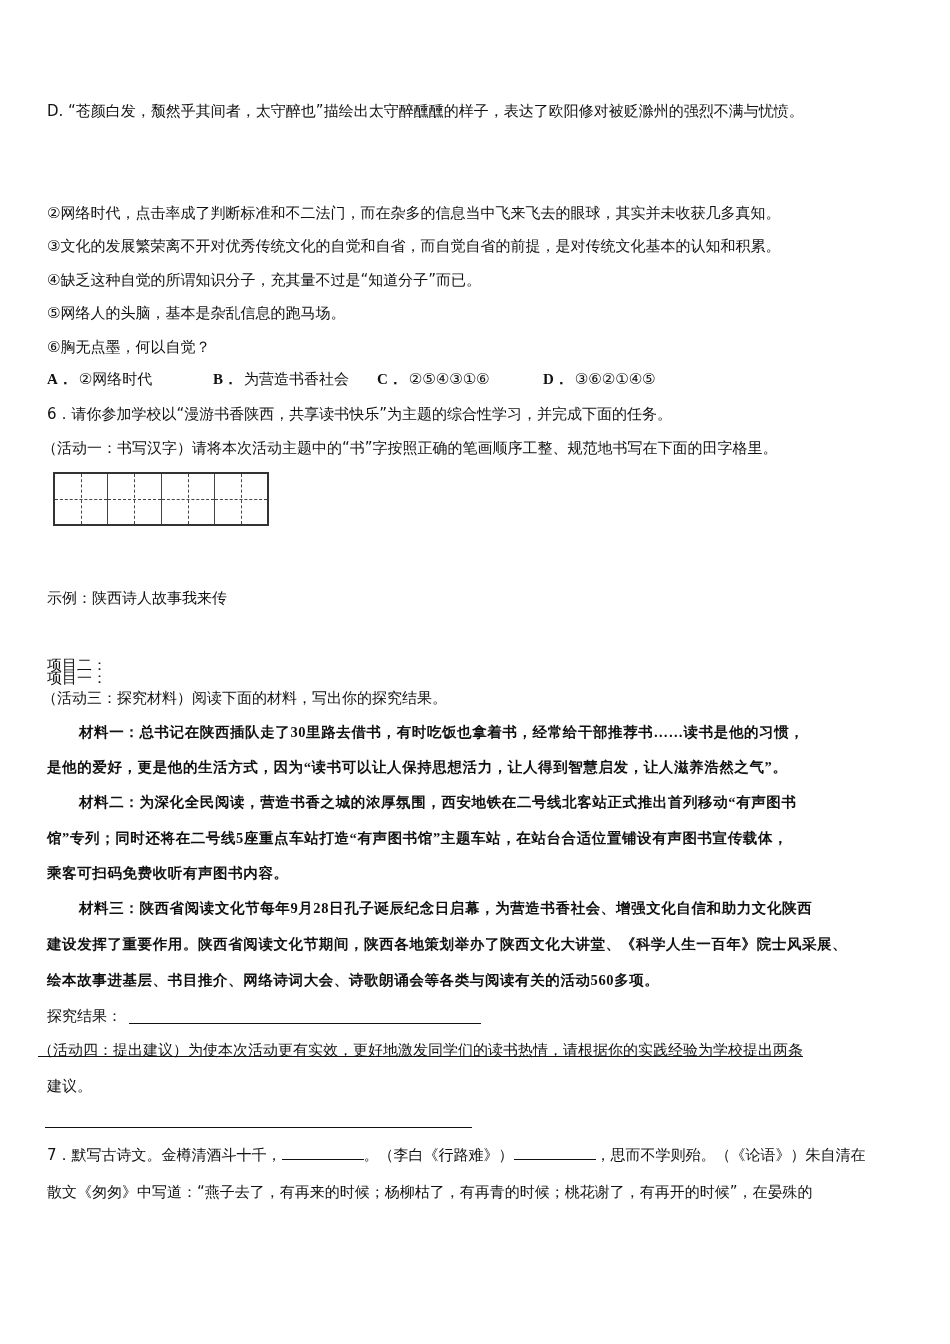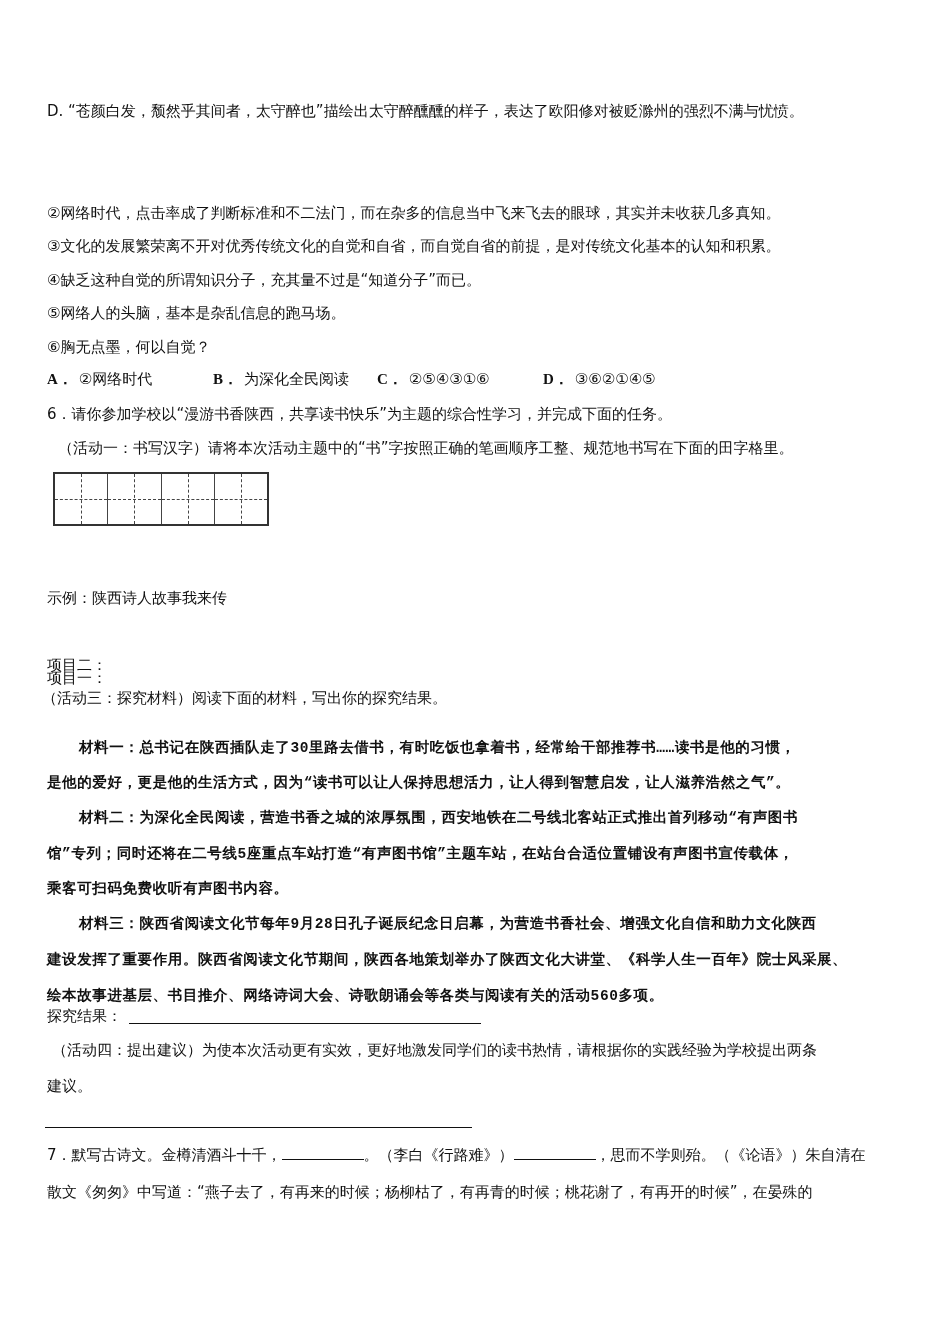--- a/index.html
+++ b/index.html
@@ -1,20 +1,20 @@
 <!DOCTYPE html>
 <html><head>
 <meta charset="utf-8">
 <style>
   html, body { margin: 0; padding: 0; background: #ffffff; }
   body { width: 950px; height: 1344px; position: relative; overflow: hidden;
          font-family: "DejaVu Sans", "Liberation Sans", sans-serif; color: #111; }
   .page { position: absolute; left: 0; top: 0; width: 950px; height: 1344px; }
   .line { position: absolute; left: 47px; font-size: 15px; line-height: 20px; white-space: nowrap; font-weight: 500; }
-  .mat { font-family: Liberation Mono, monospace; font-size: 14.5px; letter-spacing: 0.6px; font-weight: 600; margin-top: 16px; }
+  .mat { font-family: Liberation Serif, serif; font-size: 14.5px; letter-spacing: 0.6px; font-weight: 600; }
   .opt { position: absolute; top: 0; }
   .opt .lbl { font-weight: 700; font-family: "Liberation Serif", serif; margin-right: 6px; }
   .blank { display: inline-block; border-bottom: 1.2px solid #111; height: 15px; vertical-align: baseline; }
   .hline { position: absolute; height: 0; border-top: 1.3px solid #111; }
   .grid { position: absolute; left: 53px; top: 472px; width: 216px; height: 54px; border: 2px solid #333; display: flex; box-sizing: border-box; }
   .cell { flex: 1; position: relative; border-left: 1.5px solid #444; }
   .cell:first-child { border-left: none; }
   .cell::before { content: ""; position: absolute; left: 50%; top: 0; bottom: 0; border-left: 1.2px dashed #444; }
   .cell::after { content: ""; position: absolute; top: 50%; left: 0; right: 0; border-top: 1.2px dashed #444; }
 </style>
@@ -29,32 +29,32 @@
   <div class="line" style="top:236px;">③文化的发展繁荣离不开对优秀传统文化的自觉和自省，而自觉自省的前提，是对传统文化基本的认知和积累。</div>
   <div class="line" style="top:270px;">④缺乏这种自觉的所谓知识分子，充其量不过是“知道分子”而已。</div>
   <div class="line" style="top:303px;">⑤网络人的头脑，基本是杂乱信息的跑马场。</div>
   <div class="line" style="top:337px;">⑥胸无点墨，何以自觉？</div>
 
   <div class="line" style="top:369px; width:700px; height:20px;">
     <span class="opt" style="left:0px;">
       <span class="lbl">A．</span><span>②网络时代</span>
     </span>
     <span class="opt" style="left:166px;">
-      <span class="lbl">B．</span><span>为深化全民阅读</span>
+      <span class="lbl">B．</span><span>为营造书香社会</span>
     </span>
     <span class="opt" style="left:330px;">
       <span class="lbl">C．</span><span>②⑤④③①⑥</span>
     </span>
     <span class="opt" style="left:496px;">
       <span class="lbl">D．</span><span>③⑥②①④⑤</span>
     </span>
   </div>
 
   <div class="line" style="top:404px;">6．请你参加学校以“漫游书香陕西，共享读书快乐”为主题的综合性学习，并完成下面的任务。</div>
-  <div class="line" style="top:438px; left:42px;margin-left:16px;">（活动一：书写汉字）请将本次活动主题中的“书”字按照正确的笔画顺序工整、规范地书写在下面的田字格里。</div>
+  <div class="line" style="top:438px; left:42px;">（活动一：书写汉字）请将本次活动主题中的“书”字按照正确的笔画顺序工整、规范地书写在下面的田字格里。</div>
 
   <div class="grid">
     <div class="cell"></div>
     <div class="cell"></div>
     <div class="cell"></div>
     <div class="cell"></div>
   </div>
 
   <div class="line" style="top:588px;">示例：陕西诗人故事我来传</div>
   <div class="line" style="top:621px;margin-top:47px;">项目一：</div>
@@ -68,21 +68,21 @@
   <div class="line mat" style="top:828px;">馆”专列；同时还将在二号线5座重点车站打造“有声图书馆”主题车站，在站台合适位置铺设有声图书宣传载体，</div>
   <div class="line mat" style="top:863px;">乘客可扫码免费收听有声图书内容。</div>
 
   <div class="line mat" style="top:898px; left:79px;">材料三：陕西省阅读文化节每年9月28日孔子诞辰纪念日启幕，为营造书香社会、增强文化自信和助力文化陕西</div>
   <div class="line mat" style="top:934px;">建设发挥了重要作用。陕西省阅读文化节期间，陕西各地策划举办了陕西文化大讲堂、《科学人生一百年》院士风采展、</div>
   <div class="line mat" style="top:970px;">绘本故事进基层、书目推介、网络诗词大会、诗歌朗诵会等各类与阅读有关的活动560多项。</div>
 
   <div class="line" style="top:1006px;">探究结果：</div>
   <div class="hline" style="left:129px; width:352px; top:1023px;"></div>
 
-  <div class="line" style="top:1040px; left:52px;">（活动四：提出建议）为使本次活动更有实效，更好地激发同学们的读书热情，请根据你的实践经验为学校提出两条</div>
+  <div class="line" style="top:1040px; left:38px;text-decoration:underline;">（活动四：提出建议）为使本次活动更有实效，更好地激发同学们的读书热情，请根据你的实践经验为学校提出两条</div>
   <div class="line" style="top:1076px;">建议。</div>
   <div class="hline" style="left:45px; width:427px; top:1127px;"></div>
 
   <div class="line" style="top:1144px;">
     <span>7．默写古诗文。金樽清酒斗十千，</span><span class="blank" style="width:82px;"></span><span>。（李白《行路难》）</span><span class="blank" style="width:82px;"></span><span>，思而不学则殆。（《论语》）朱自清在</span>
   </div>
   <div class="line" style="top:1182px;">散文《匆匆》中写道：“燕子去了，有再来的时候；杨柳枯了，有再青的时候；桃花谢了，有再开的时候”，在晏殊的</div>
 
 </div>
 

